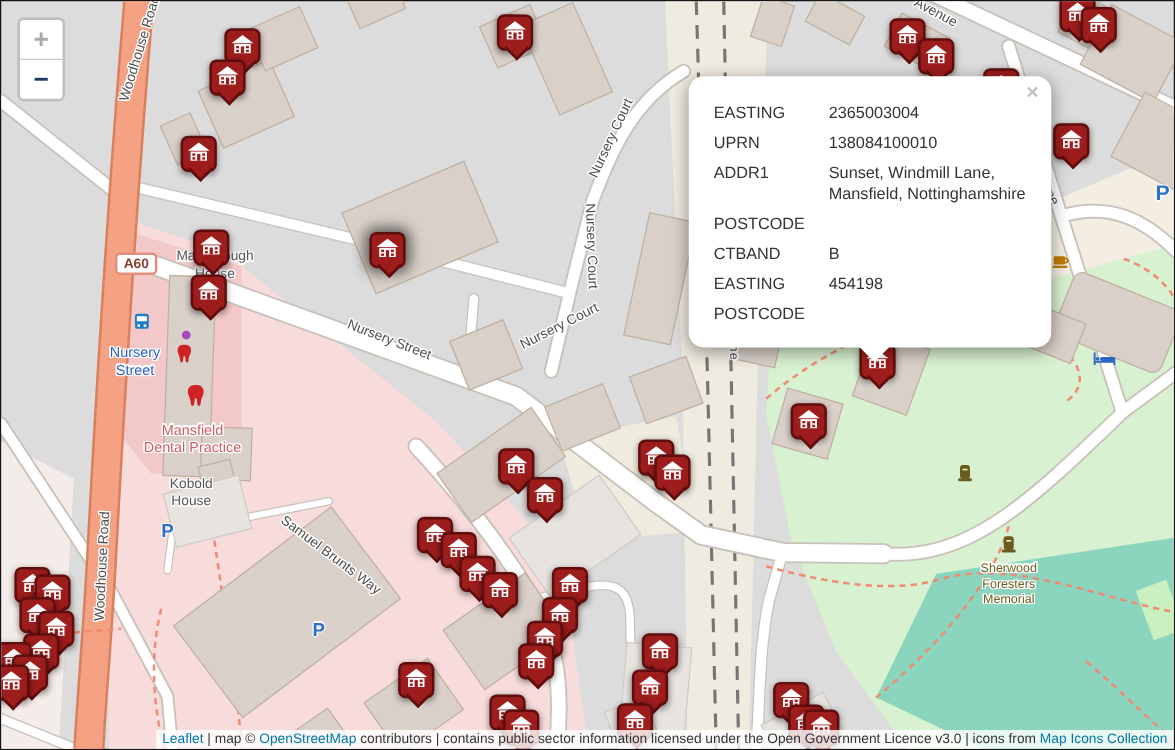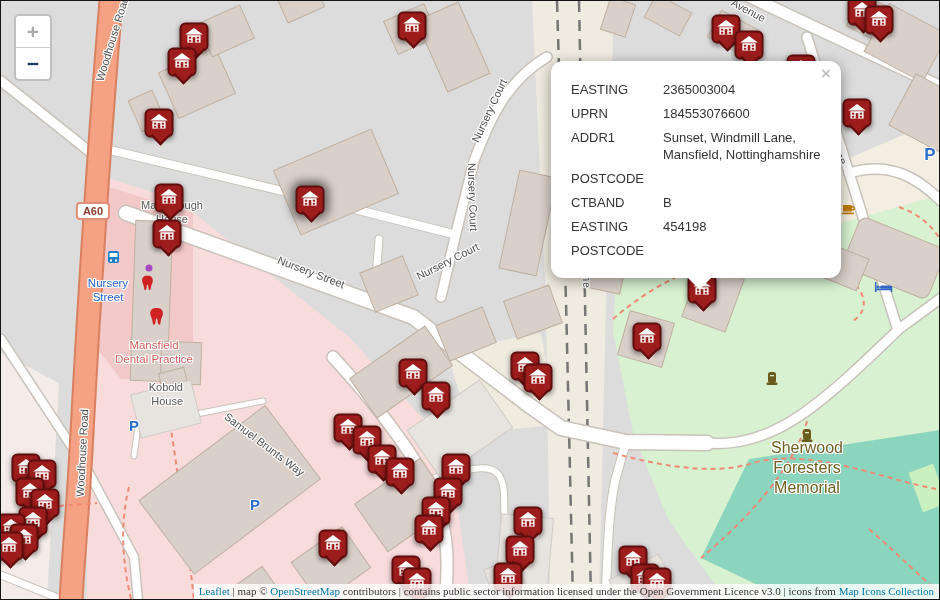--- a/index.html
+++ b/index.html
@@ -3,21 +3,21 @@
 <meta charset="utf-8">
 <style>
   html,body{margin:0;padding:0;background:#888;font-family:"Liberation Sans",sans-serif;}
   #map{position:relative;width:940px;height:600px;overflow:hidden;background:#dcdcdc;border:1px solid #141414;box-sizing:border-box;}
   #base{position:absolute;left:0;top:0;z-index:1;}
   
   .ml{position:absolute;font-size:11px;line-height:1.25;color:#4e4e4e;white-space:nowrap;z-index:20;
       text-shadow:0 1px 0 #fff,1px 0 0 #fff,-1px 0 0 #fff,0 -1px 0 #fff,1px 1px 0 #fff,-1px -1px 0 #fff,1px -1px 0 #fff,-1px 1px 0 #fff;}
   .area{white-space:normal;text-align:center;}
   .badge{position:absolute;z-index:20;background:#fff;border:2px solid #e08f7a;border-radius:4px;color:#8a4030;
-         font-size:11px;font-weight:bold;padding:0 5px;line-height:14px;transform:translate(-50%,-50%);}
+         font-size:11px;font-weight:bold;padding:0 5px;line-height:14px;transform:translate(-50%,-50%);margin-left:16px;}
   .pmark{position:absolute;z-index:20;color:#2e6fc9;font-weight:bold;font-size:15px;transform:translate(-50%,-50%);
          text-shadow:0 1px 0 #fff,1px 0 0 #fff,-1px 0 0 #fff,0 -1px 0 #fff;}
   
   #markers{position:absolute;left:0;top:0;width:100%;height:100%;z-index:40;pointer-events:none;}
   .marker{position:absolute;width:25px;height:25px;background:#9d1c1c;border:2px solid #5f0d0d;border-radius:6px;
           transform:translate(-50%,-50%);box-shadow:0 2px 5px rgba(0,0,0,.45);pointer-events:auto;}
   .marker::after{content:"";position:absolute;left:calc(50% - 6px);bottom:-7px;width:12px;height:12px;background:#9d1c1c;
           border-right:2px solid #5f0d0d;border-bottom:2px solid #5f0d0d;transform:rotate(45deg);z-index:-1;}
   .marker svg{display:block;width:19px;height:19px;margin:2px auto 0;}
   .marker.selected{box-shadow:0 0 10px 4px rgba(0,0,0,.55);}
@@ -28,21 +28,21 @@
   .popup .row{display:flex;margin-bottom:7px;line-height:17px;}
   .popup .lab{width:92px;flex:none;}
   .popup .val{flex:1;}
   .popup .close{position:absolute;top:5px;right:10px;color:#c3c3c3;font-size:17px;font-weight:bold;cursor:pointer;line-height:16px;}
   
   .zoomctl{position:absolute;left:13px;top:13px;width:34px;border:2px solid rgba(0,0,0,.25);border-radius:5px;background:#fff;z-index:80;overflow:hidden;}
   .zoomctl a{display:flex;align-items:center;justify-content:center;height:31px;font-size:21px;font-weight:bold;cursor:pointer;}
   .zin{color:#a9a9a9;border-bottom:1px solid #ccc;}
   .zout{color:#1f3a63;}
   
-  .attrib{position:absolute;right:0;bottom:0;background:rgba(255,255,255,.82);padding:1px 5px 2px;font-size:11px;color:#333;z-index:85;white-space:nowrap;font-family:Liberation Serif, serif;}
+  .attrib{position:absolute;right:0;bottom:0;background:rgba(255,255,255,.82);padding:1px 5px 2px;font-size:11px;color:#333;z-index:85;white-space:nowrap;}
   .attrib a{color:#0078a8;text-decoration:none;cursor:pointer;}
 </style>
 </head>
 <body>
 
 <div id="map">
 
   <svg id="base" width="940" height="600" viewBox="0 0 940 600">
 
     <g>
@@ -189,30 +189,30 @@
       <rect x="3" y="3" width="4" height="1.3" fill="#d8f1d0"></rect>
     </g>
   </svg>
 
   <div class="ml" style="left:112px;top:38px;transform:translate(-50%,-50%) rotate(-73deg);">Woodhouse Road</div>
   <div class="ml" style="left:82px;top:452px;transform:translate(-50%,-50%) rotate(-87deg);">Woodhouse Road</div>
   <div class="badge" style="left:92px;top:210px;">A60</div>
   <div class="ml area" style="left:171px;top:212px;transform:translate(-50%,-50%);width:96px;color:#575757;">Marlborough House</div>
   <div class="ml area" style="left:107px;top:289px;transform:translate(-50%,-50%);width:56px;color:#2862c8;font-size:11.5px;">Nursery Street</div>
   <div class="ml area" style="left:153px;top:351px;transform:translate(-50%,-50%);width:78px;color:#d05f5f;font-size:11.5px;">Mansfield Dental Practice</div>
-  <div class="ml area" style="left:152px;top:394px;transform:translate(-50%,-50%);width:60px;color:#575757;text-align:right;">Kobold House</div>
+  <div class="ml area" style="left:152px;top:394px;transform:translate(-50%,-50%);width:60px;color:#575757;">Kobold House</div>
   <div class="ml" style="left:263px;top:444px;transform:translate(-50%,-50%) rotate(37deg);">Samuel Brunts Way</div>
   <div class="ml" style="left:310px;top:272px;transform:translate(-50%,-50%) rotate(21deg);">Nursery Street</div>
   <div class="ml" style="left:489px;top:110px;transform:translate(-50%,-50%) rotate(-65deg);">Nursery Court</div>
   <div class="ml" style="left:471px;top:196px;transform:translate(-50%,-50%) rotate(88deg);">Nursery Court</div>
   <div class="ml" style="left:447px;top:261px;transform:translate(-50%,-50%) rotate(-27deg);">Nursery Court</div>
   <div class="ml" style="left:747px;top:10px;transform:translate(-50%,-50%) rotate(28deg);">Avenue</div>
   <div class="ml" style="left:827px;top:132px;transform:translate(-50%,-50%) rotate(64deg);">Windmill Lane</div>
   <div class="ml" style="left:585px;top:243px;transform:translate(-50%,-50%) rotate(90deg);font-size:10px;color:#5a5a5a;letter-spacing:1px;">Robin Hood Line</div>
-  <div class="ml area" style="left:806px;top:467px;transform:translate(-50%,-50%);width:86px;color:#6d6123;font-size:16px;">Sherwood Foresters Memorial</div>
+  <div class="ml area" style="left:806px;top:467px;transform:translate(-50%,-50%);width:86px;color:#6d6123;font-size:10px;">Sherwood Foresters Memorial</div>
   <div class="pmark" style="left:133px;top:424px;">P</div>
   <div class="pmark" style="left:254px;top:503px;">P</div>
   <div class="pmark" style="left:929px;top:154px;font-size:17px;">P</div>
 
   <div id="markers">
       <div class="marker" style="left: 193px; top: 36px;">
         <svg viewBox="0 0 26 26">
           <polygon points="13,2 1,11 25,11" fill="#fff"></polygon>
           <rect x="4" y="12" width="18" height="10" fill="#fff"></rect>
           <rect x="6" y="14" width="3.2" height="2.6" fill="#9d1c1c"></rect>
@@ -699,21 +699,21 @@
 
   <div class="popup">
     <div class="popup-tip"></div>
     <span class="close">×</span>
     <div class="row">
       <span class="lab">EASTING</span>
       <span class="val">2365003004</span>
     </div>
     <div class="row">
       <span class="lab">UPRN</span>
-      <span class="val">184553076600</span>
+      <span class="val">138084100010</span>
     </div>
     <div class="row">
       <span class="lab">ADDR1</span>
       <span class="val">Sunset, Windmill Lane, Mansfield, Nottinghamshire</span>
     </div>
     <div class="row">
       <span class="lab">POSTCODE</span>
     </div>
     <div class="row">
       <span class="lab">CTBAND</span>

